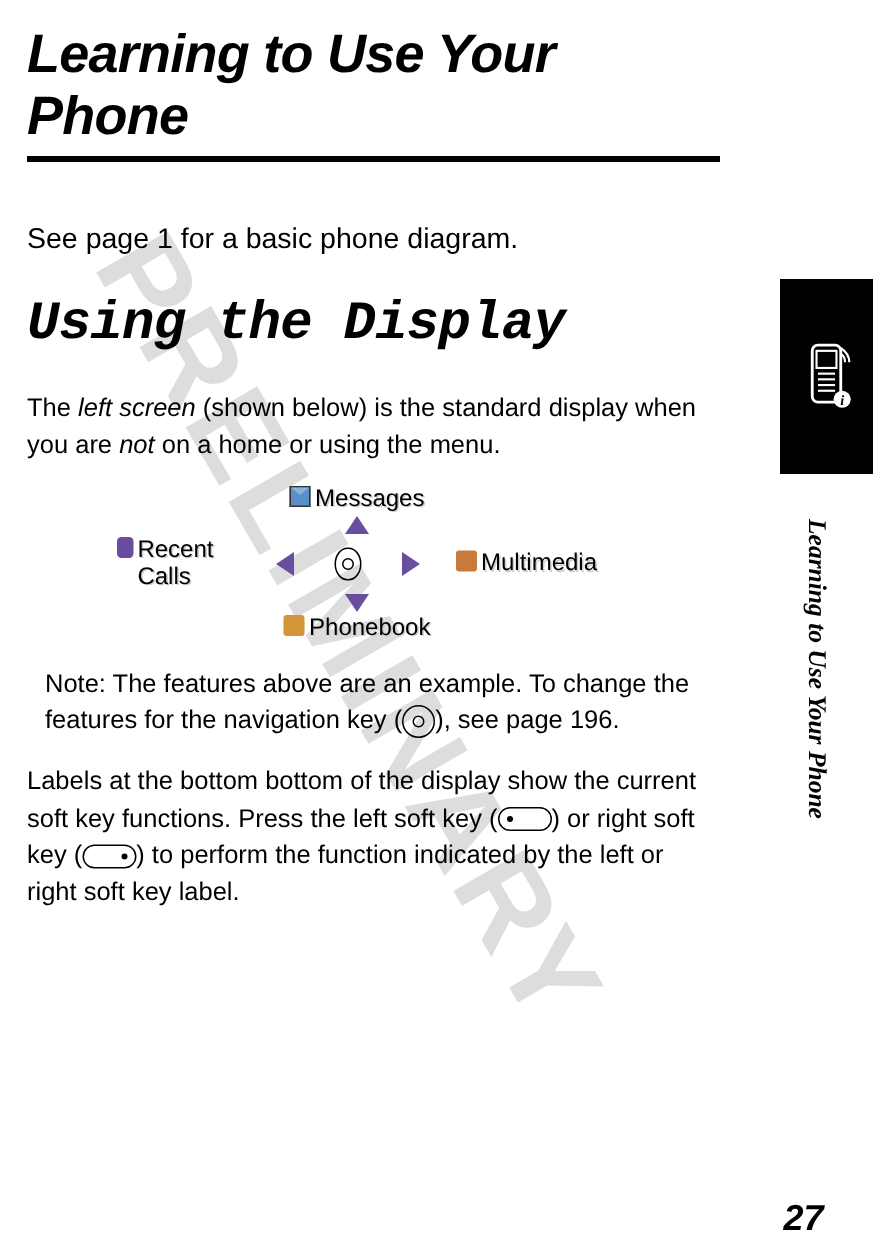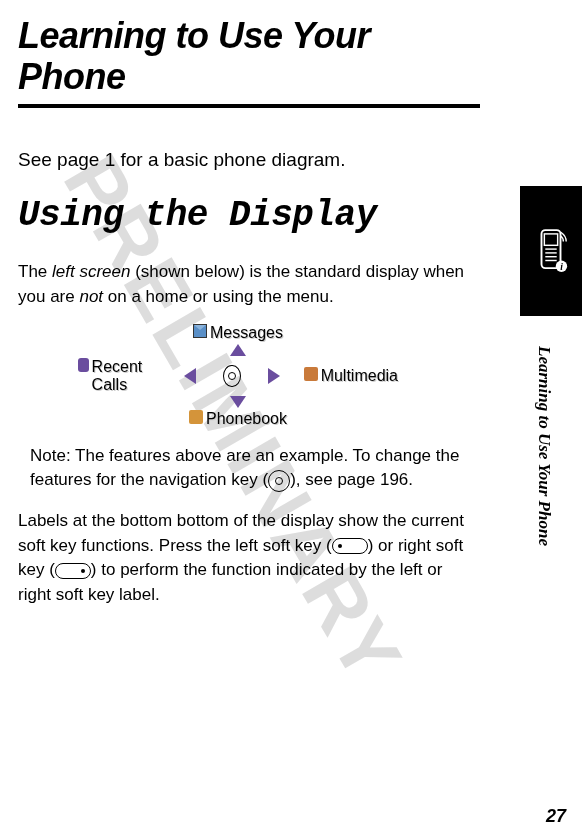--- a/index.html
+++ b/index.html
@@ -247,24 +247,24 @@
       font-family: Georgia, 'Times New Roman', serif;
       font-style: italic;
       font-weight: bold;
       font-size: 17px;
       writing-mode: vertical-rl;
       white-space: nowrap;
     }
     .page-number {
       position: absolute;
       bottom: 12px;
-      right: 16px;
+      right: 33px;
       font-weight: bold;
       font-style: italic;
-      font-size: 18px;
+      font-size: 24px;
     }
     .envelope-icon {
       background: #5a8fc7;
       width: 13px;
       height: 10px;
       border: 1px solid #333;
       position: relative;
     }
     .envelope-icon::after {
       content: "";

